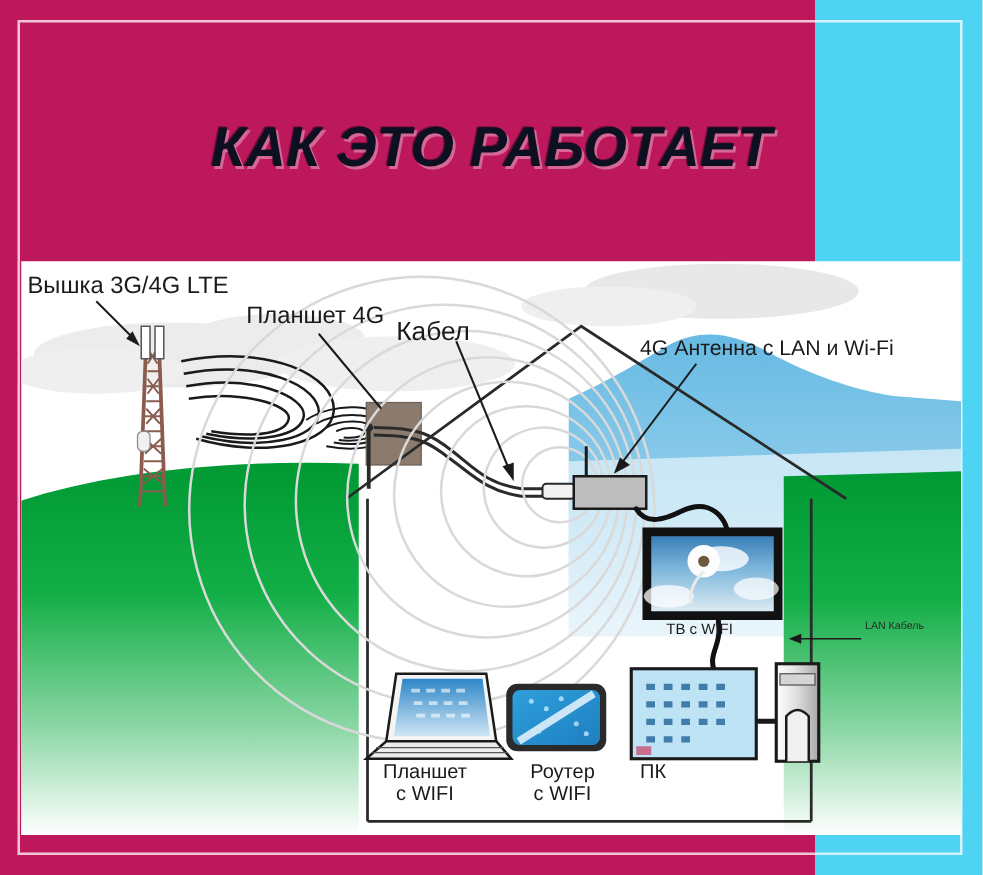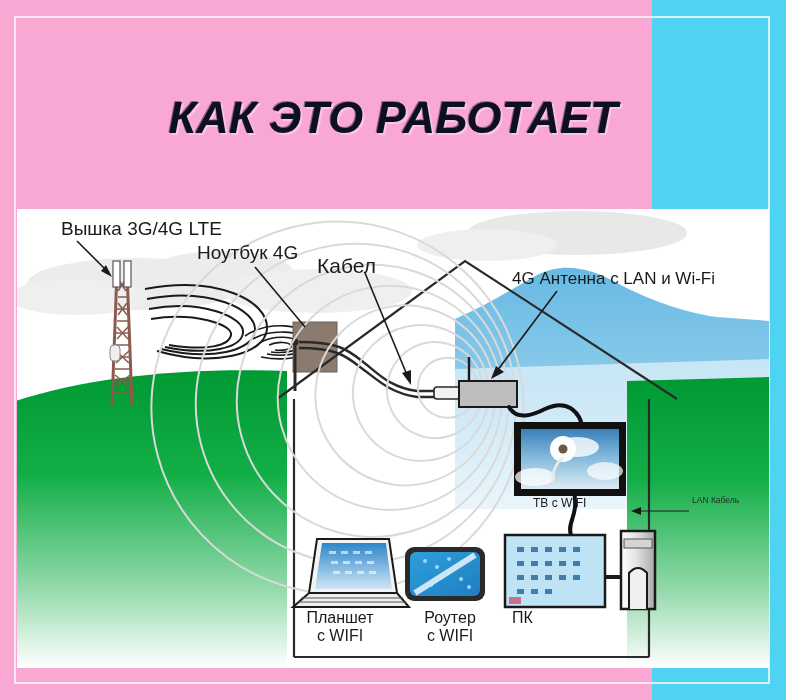--- a/index.html
+++ b/index.html
@@ -4,21 +4,21 @@
 <style>
   html,body{margin:0;padding:0;}
   body{
     width:786px;height:700px;overflow:hidden;
     background:#4FD3F2;
     font-family:"Liberation Sans", sans-serif;
     position:relative;
   }
   #outer-frame{
     position:absolute;left:0;top:0;width:652px;height:700px;
-    background:#f9a8d4;
+    background:#be185d;
   }
   #frame-line{
     position:absolute;left:14px;top:16px;width:756px;height:668px;
     border:2px solid rgba(255,255,255,.75);
     box-sizing:border-box;
     pointer-events:none;
   }
   #title{
     position:absolute;left:0;top:92px;width:786px;
     text-align:center;
@@ -36,21 +36,21 @@
     overflow:hidden;
   }
   .svg-full{position:absolute;left:0;top:0;width:752px;height:459px;}
   .lbl{
     position:absolute;
     font-family:"Liberation Sans", sans-serif;
     color:#1a1a1a;
     white-space:pre;
     line-height:1.12;
   }
-  #lbl-tower{left:5px;top:9px;font-size:19px;margin-left:39px;}
+  #lbl-tower{left:5px;top:9px;font-size:19px;}
   #lbl-antenna{left:180px;top:33px;font-size:19px;}
   #lbl-cable{left:300px;top:45px;font-size:21px;}
   #lbl-router{left:495px;top:60px;font-size:17px;}
   #lbl-tv{left:516px;top:288px;font-size:12px;text-align:left;}
   #lbl-lan{left:675px;top:287px;font-size:8.5px;color:#2a2a2a;}
   #lbl-laptop{left:268px;top:400px;font-size:16px;width:110px;text-align:center;}
   #lbl-tablet{left:378px;top:400px;font-size:16px;width:110px;text-align:center;}
   #lbl-pc{left:495px;top:400px;font-size:16px;width:100px;}
 </style>
 </head>
@@ -303,21 +303,21 @@
         <polygon points="95,68 84,62 89,56" fill="#1A1A1A" stroke="none"></polygon>
         <line x1="238" y1="58" x2="288" y2="118"></line>
         <line x1="348" y1="64" x2="390" y2="166"></line>
         <polygon points="394,176 385,164 394,161" fill="#1A1A1A" stroke="none"></polygon>
         <line x1="540" y1="82" x2="480" y2="162"></line>
         <polygon points="474,170 479,157 487,163" fill="#1A1A1A" stroke="none"></polygon>
       </g>
     </svg>
 
     <div class="lbl" id="lbl-tower">Вышка 3G/4G LTE</div>
-    <div class="lbl" id="lbl-antenna">Ноутбук 4G</div>
+    <div class="lbl" id="lbl-antenna">Планшет 4G</div>
     <div class="lbl" id="lbl-cable">Кабел</div>
     <div class="lbl" id="lbl-router">4G Антенна с LAN и Wi-Fi</div>
     <div class="lbl" id="lbl-tv">ТВ с WIFI</div>
     <div class="lbl" id="lbl-lan">LAN Кабель</div>
     <div class="lbl" id="lbl-laptop">Планшет
 с WIFI</div>
     <div class="lbl" id="lbl-tablet">Роутер
 с WIFI</div>
     <div class="lbl" id="lbl-pc">ПК</div>
 

